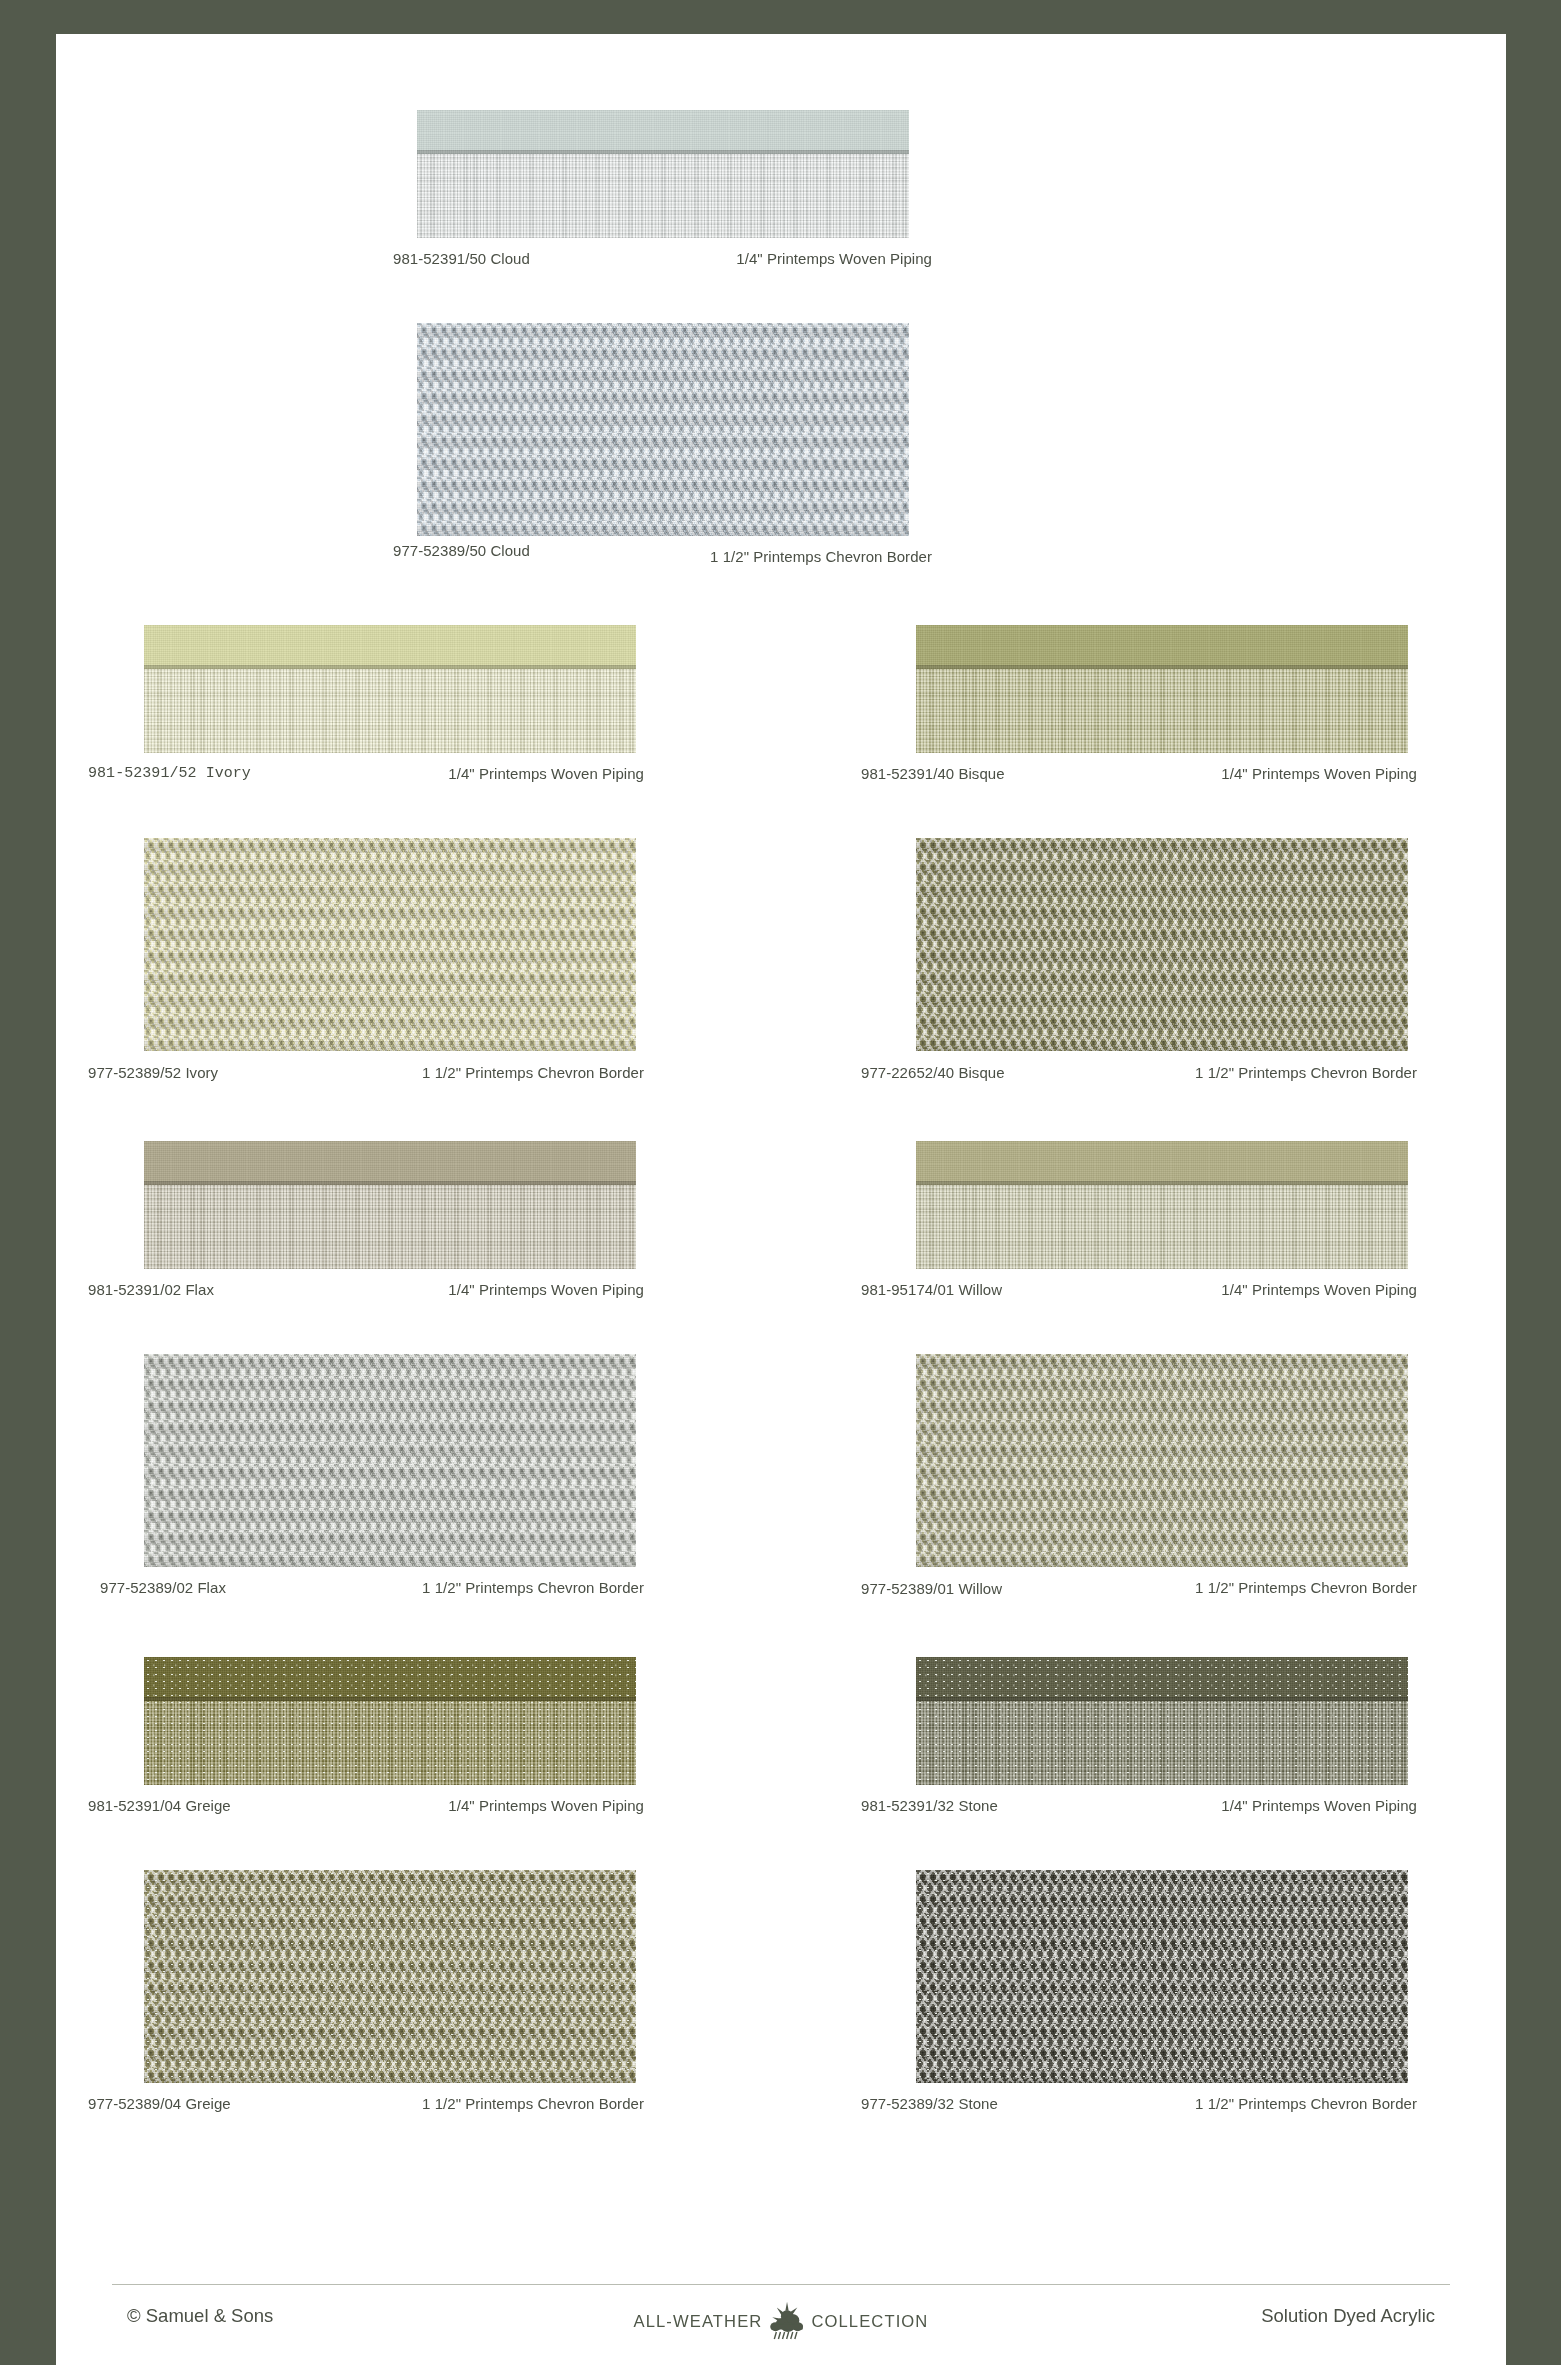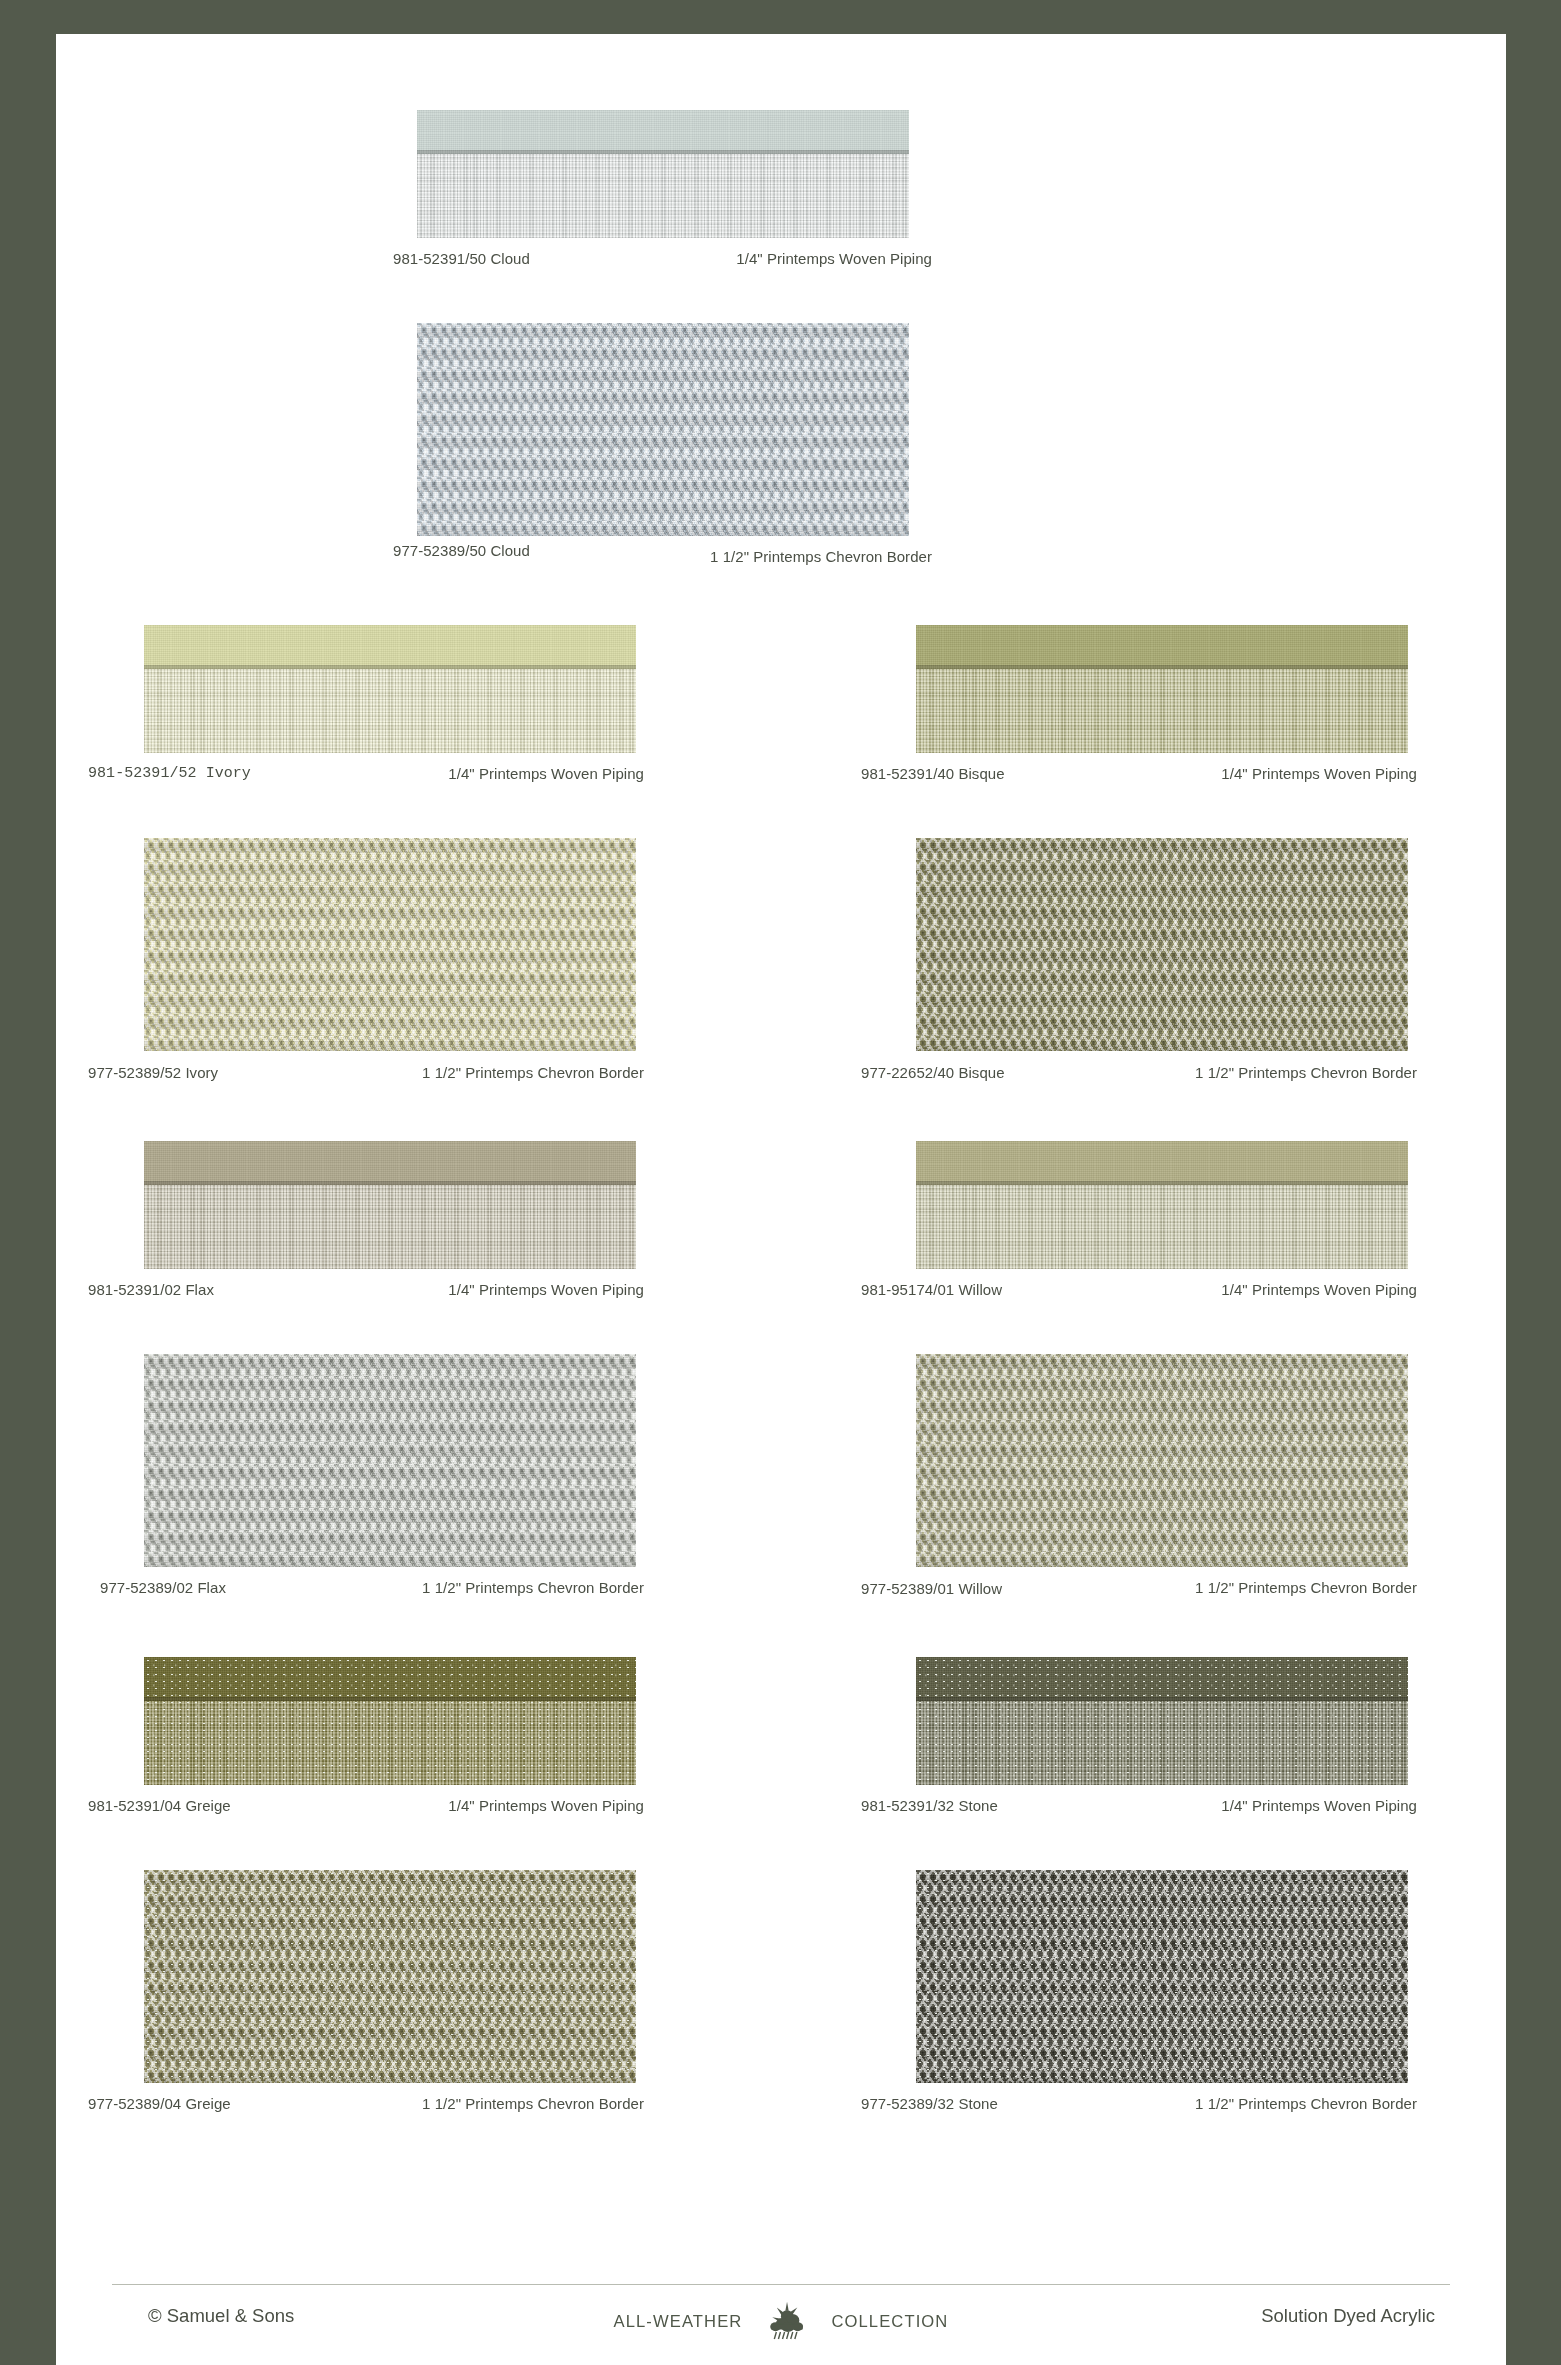--- a/index.html
+++ b/index.html
@@ -79,26 +79,26 @@
 
   
   .rule{
     position:absolute;left:56px;right:56px;top:2250px;
     height:0.9px;background:#b9bcb2;
   }
   .foot{
     position:absolute;top:2271px;
     font-size:18.5px;color:#4a4f45;
   }
-  .foot-left{left:71px;margin-left:21px;}
+  .foot-left{left:71px;}
   .foot-right{right:71px;}
   .logo{
     position:absolute;top:2266px;left:50%;
     transform:translateX(-50%);
-    display:flex;align-items:center;gap:24px;
+    display:flex;align-items:center;gap:4px;
     color:#4f5749;
   }
   .logo .lw{
     font-size:16.6px;letter-spacing:1.1px;
   }
 </style>
 </head>
 <body>
 
 <div class="page">

